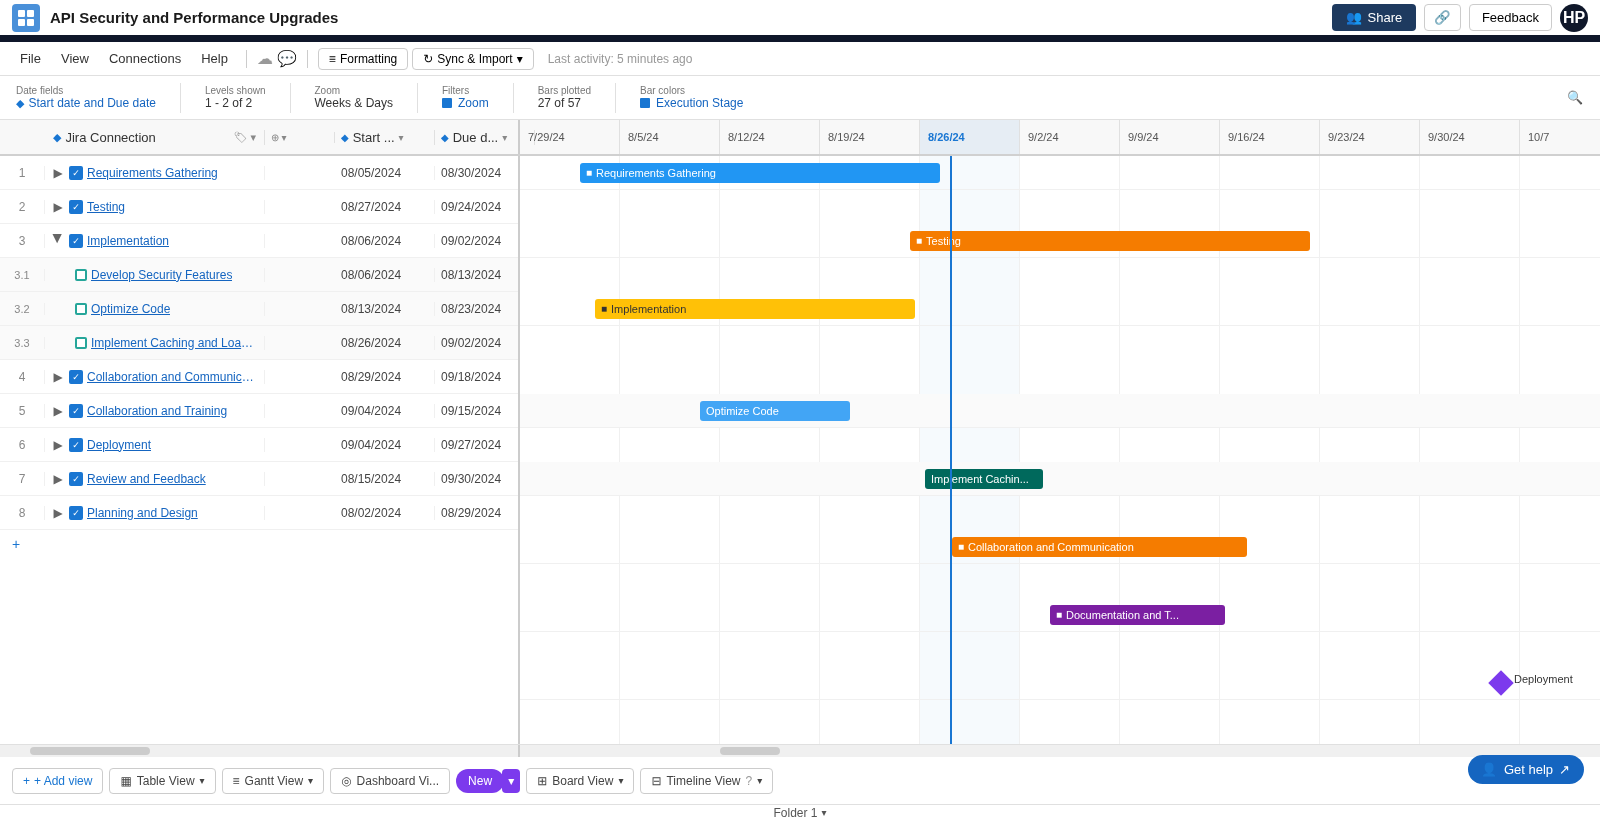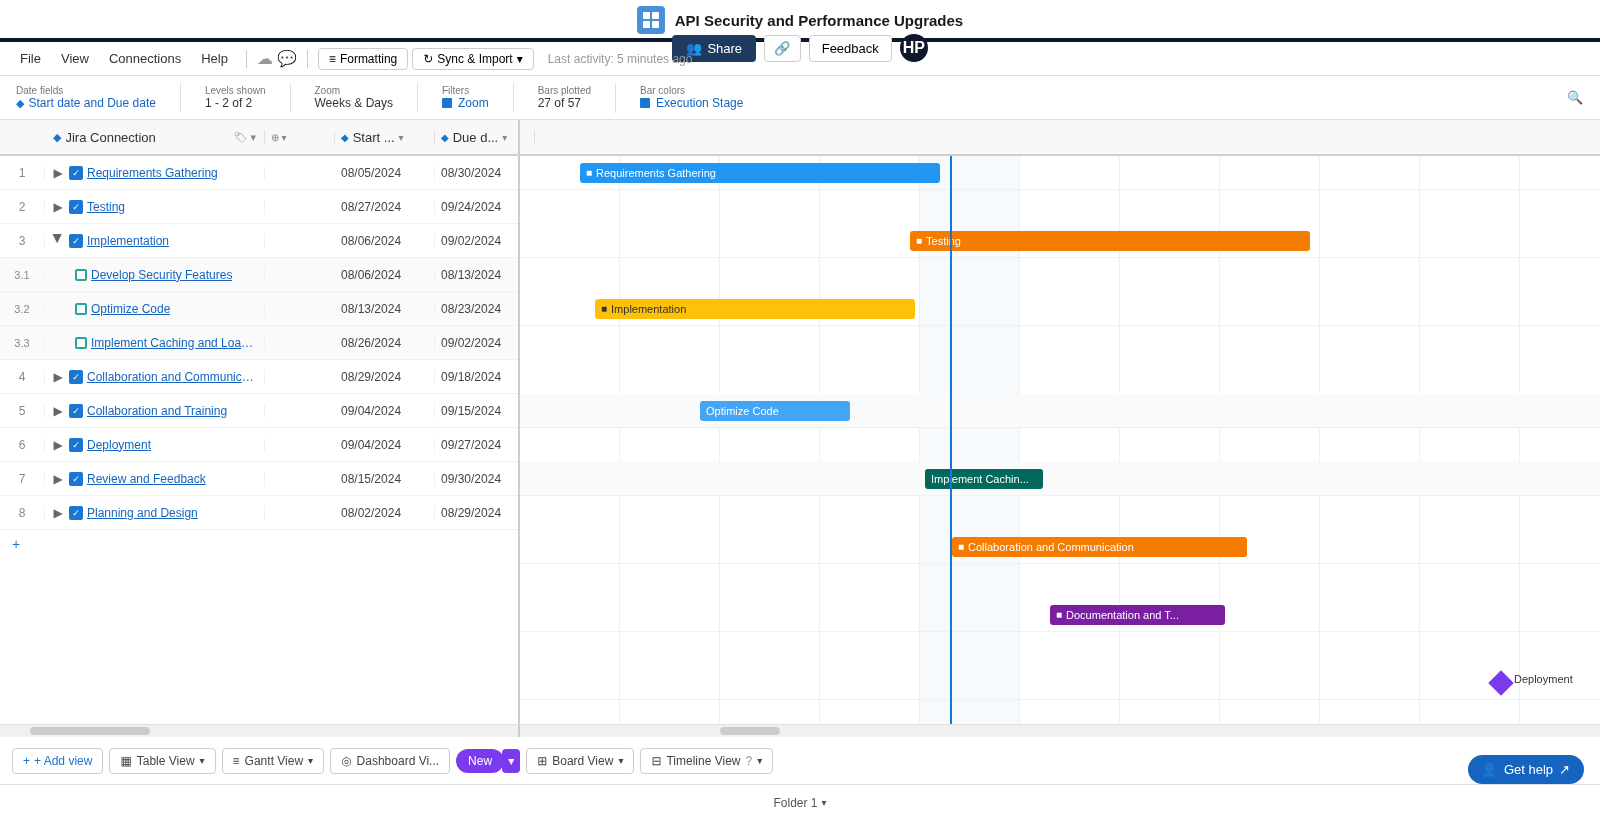--- a/index.html
+++ b/index.html
@@ -1,19 +1,19 @@
 <!DOCTYPE html>
 <html><head>
   <meta charset="utf-8">
   <style>
     * { box-sizing: border-box; margin: 0; padding: 0; }
     body { font-family: -apple-system, BlinkMacSystemFont, 'Segoe UI', sans-serif; font-size: 13px; background: #fff; color: #333; overflow: hidden; height: 820px; display: flex; flex-direction: column; }
 
     
-    .topbar { display: flex; align-items: center; justify-content: space-between; padding: 6px 12px; border-bottom: 4px solid #0f172a; background: #fff; height: 42px; flex-direction: column; }
+    .topbar { display: flex; align-items: center; justify-content: space-between; padding: 6px 12px; border-bottom: 7px solid #0f172a; background: #fff; height: 42px; }
     .topbar-left { display: flex; align-items: center; gap: 10px; }
     .app-icon { width: 28px; height: 28px; background: #4a90d9; border-radius: 4px; display: flex; align-items: center; justify-content: center; color: white; font-weight: bold; font-size: 12px; }
     .app-title { font-size: 15px; font-weight: 600; color: #1a1a1a; }
     .topbar-right { display: flex; align-items: center; gap: 8px; }
     .btn-share { background: #1e3a5f; color: white; border: none; padding: 6px 14px; border-radius: 4px; cursor: pointer; font-size: 13px; display: flex; align-items: center; gap: 5px; }
     .btn-link { background: white; border: 1px solid #ccc; padding: 5px 9px; border-radius: 4px; cursor: pointer; }
     .btn-feedback { background: white; border: 1px solid #ccc; padding: 5px 12px; border-radius: 4px; cursor: pointer; font-size: 13px; }
     .avatar { width: 28px; height: 28px; background: #0f172a; border-radius: 50%; display: flex; align-items: center; justify-content: center; color: white; font-weight: bold; font-size: 16px; }
 
     
@@ -71,21 +71,21 @@
     .gantt-bar .bar-icon { margin-right: 4px; font-size: 10px; }
 
     
     .today-line { position: absolute; top: 0; bottom: 0; width: 2px; background: #1976d2; z-index: 5; pointer-events: none; }
 
     
     .bottombar { display: flex; align-items: center; padding: 0 12px; border-top: 1px solid #e0e0e0; height: 48px; gap: 6px; background: #fff; }
     .tab-btn { display: flex; align-items: center; gap: 5px; padding: 5px 10px; border: 1px solid #ccc; border-radius: 4px; cursor: pointer; font-size: 12px; color: #444; background: white; }
     .tab-new { background: #7c3aed; color: white; border: none; padding: 5px 12px; border-radius: 12px; font-size: 12px; cursor: pointer; font-weight: 500; }
     .add-view-btn { display: flex; align-items: center; gap: 4px; padding: 5px 10px; border: 1px solid #ccc; border-radius: 4px; cursor: pointer; font-size: 12px; color: #1976d2; background: white; }
-    .folder-bar { display: flex; align-items: center; justify-content: center; height: 36px; border-top: 1px solid #e0e0e0; background: #fff; font-size: 12px; color: #555; gap: 4px; }
+    .folder-bar { display: flex; align-items: center; justify-content: center; height: 16px; border-top: 1px solid #e0e0e0; background: #fff; font-size: 12px; color: #555; gap: 4px; }
 
     
     .scrollbar-area { height: 12px; background: #f5f5f5; border-top: 1px solid #e0e0e0; }
 
     
     .get-help { position: fixed; bottom: 36px; right: 16px; background: #1565c0; color: white; border: none; padding: 7px 14px; border-radius: 20px; cursor: pointer; font-size: 13px; display: flex; align-items: center; gap: 6px; z-index: 100; }
     .col-sort { color: #888; font-size: 10px; cursor: pointer; }
   </style>
 </head>
 <body>
@@ -198,20 +198,33 @@
       <span>Start ...</span>
       <span class="col-sort">▾</span>
     </div>
     <div class="col-due">
       <span style="color:#1976d2;font-size:10px;">◆</span>
       <span>Due d...</span>
       <span class="col-sort">▾</span>
     </div>
   </div>
 
+  <div style="display:flex; align-items:center; flex:1; overflow:hidden;">
+    <div class="timeline-date-col" style="width:100px;">7/29/24</div>
+    <div class="timeline-date-col" style="width:100px;">8/5/24</div>
+    <div class="timeline-date-col" style="width:100px;">8/12/24</div>
+    <div class="timeline-date-col" style="width:100px;">8/19/24</div>
+    <div class="timeline-date-col" style="width:100px; background:rgba(25,118,210,0.08); font-weight:700; color:#1976d2;">8/26/24</div>
+    <div class="timeline-date-col" style="width:100px;">9/2/24</div>
+    <div class="timeline-date-col" style="width:100px;">9/9/24</div>
+    <div class="timeline-date-col" style="width:100px;">9/16/24</div>
+    <div class="timeline-date-col" style="width:100px;">9/23/24</div>
+    <div class="timeline-date-col" style="width:100px;">9/30/24</div>
+    <div class="timeline-date-col" style="width:100px; border-right:none;">10/7</div>
+  </div>
 </div>
 
 <div class="main">
 
   <div class="left-panel">
     <div class="rows-container">
 
       <div class="row">
         <div class="cell-num">1</div>
         <div class="cell-name">

